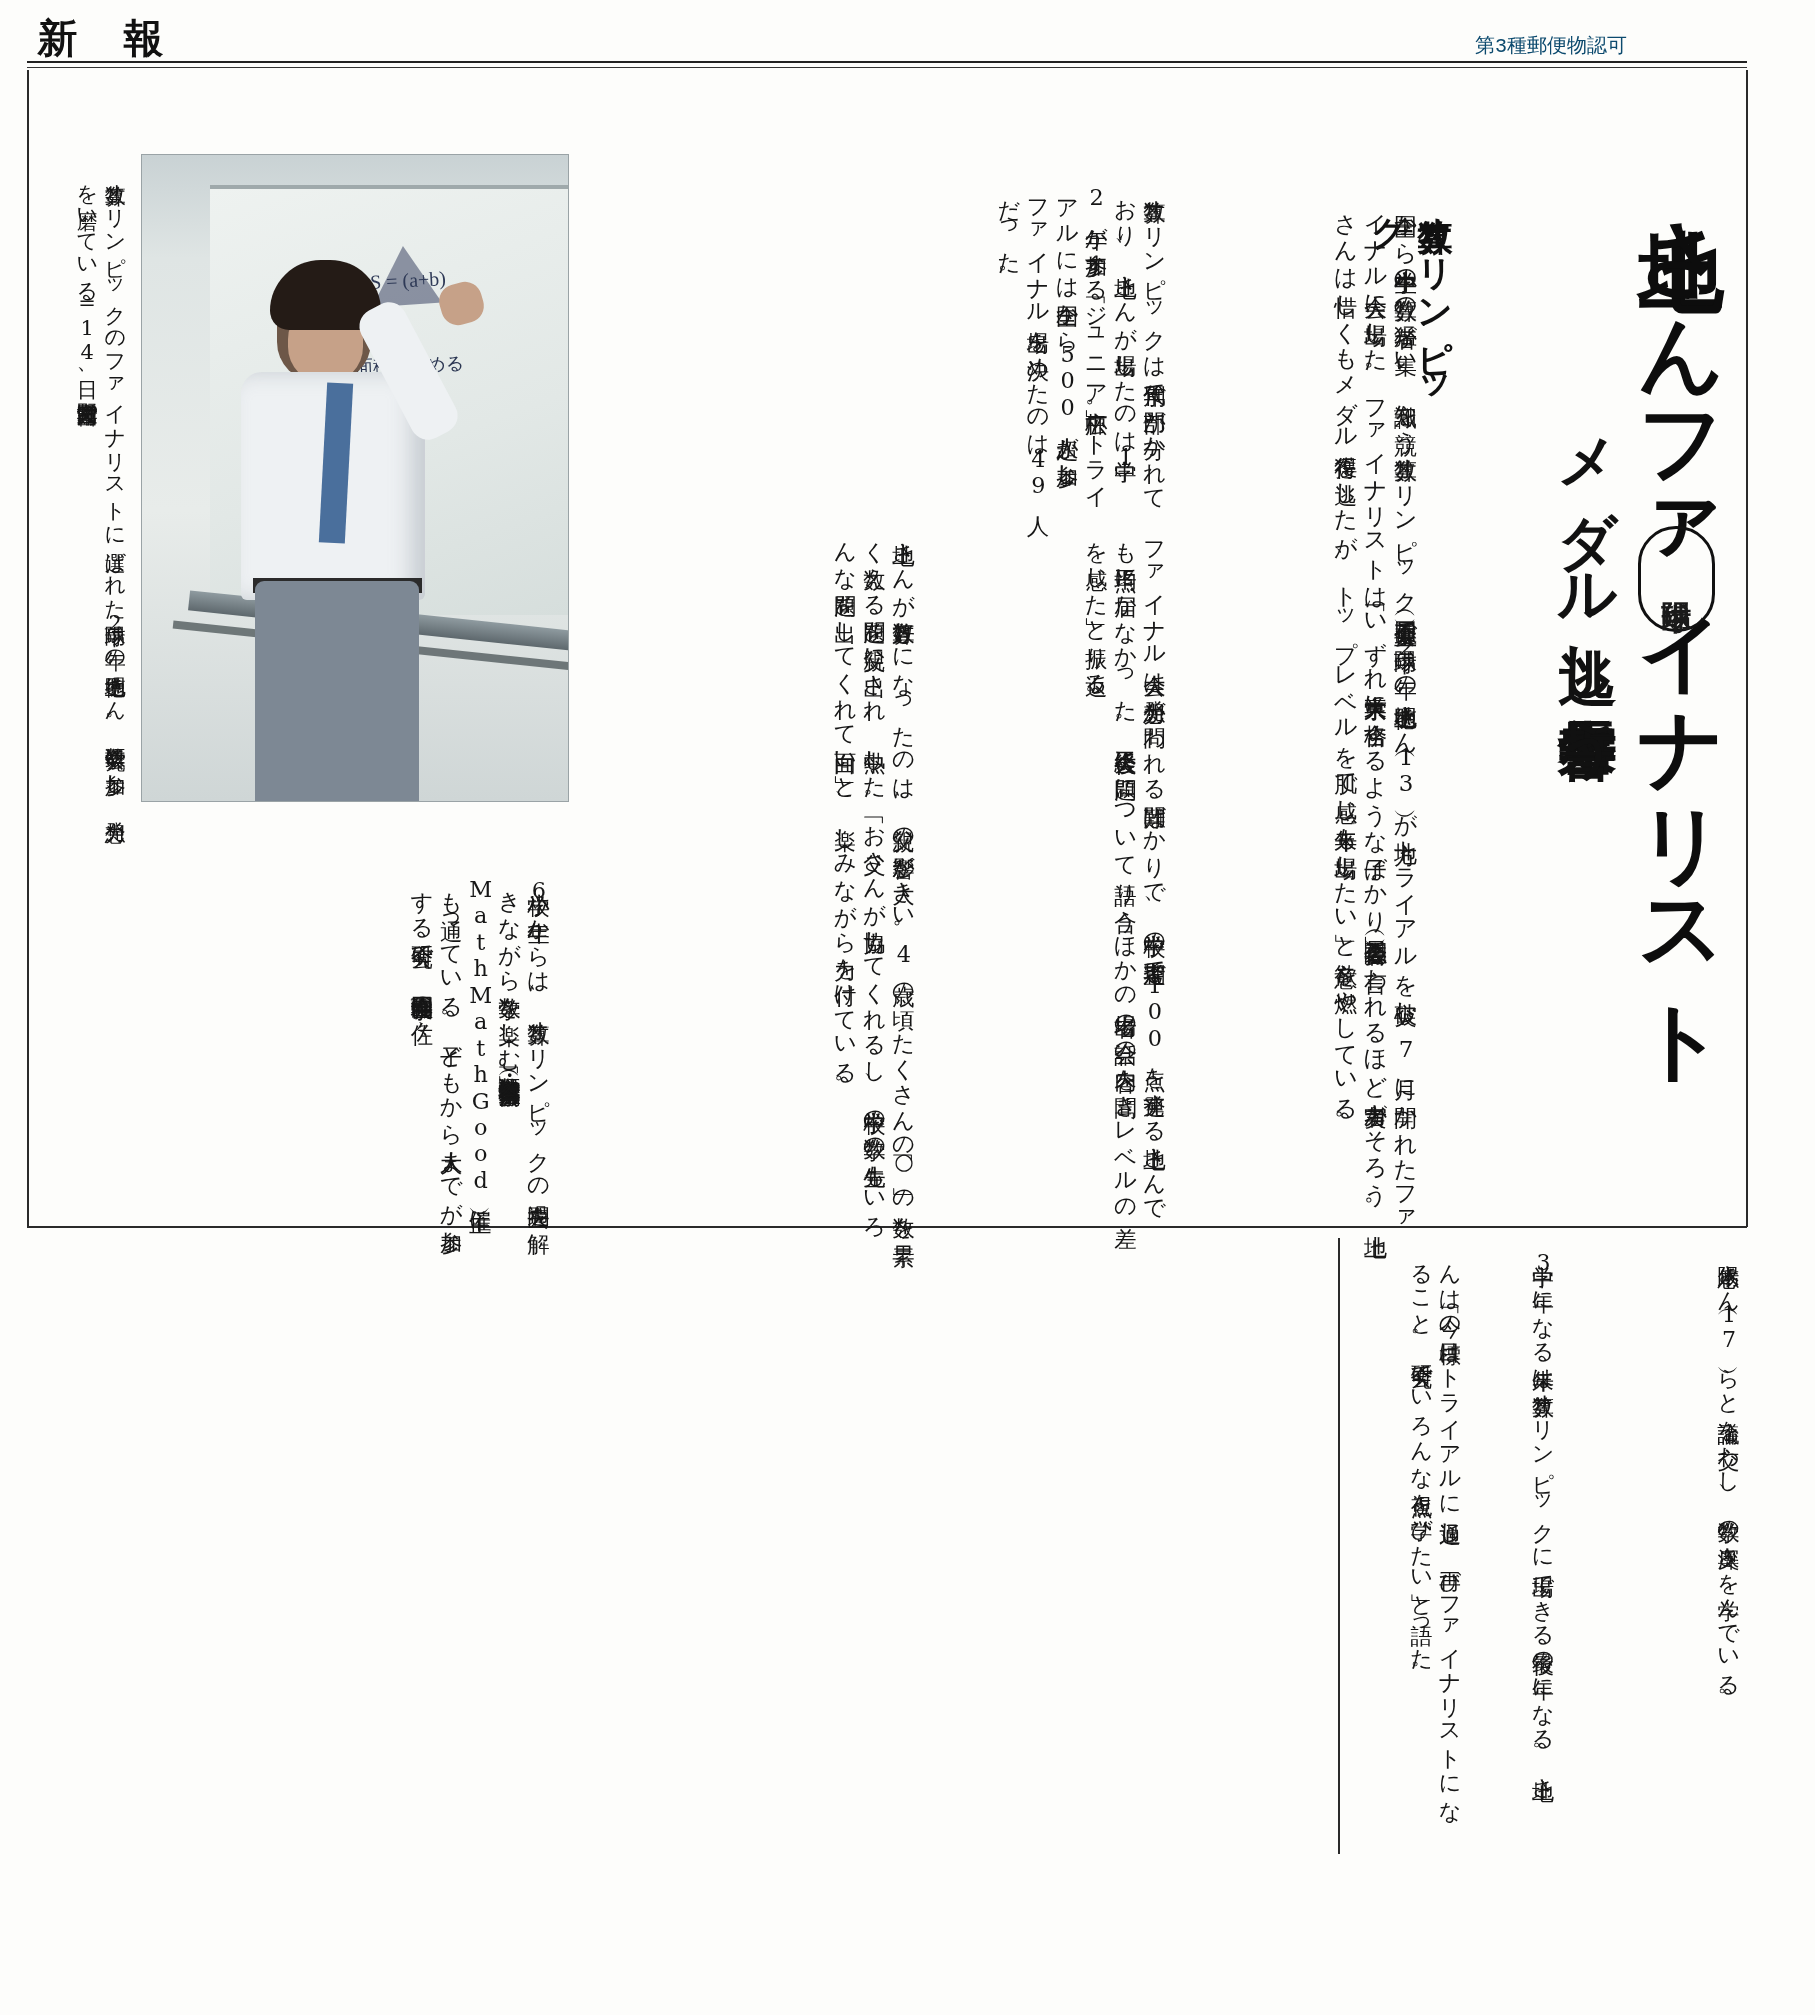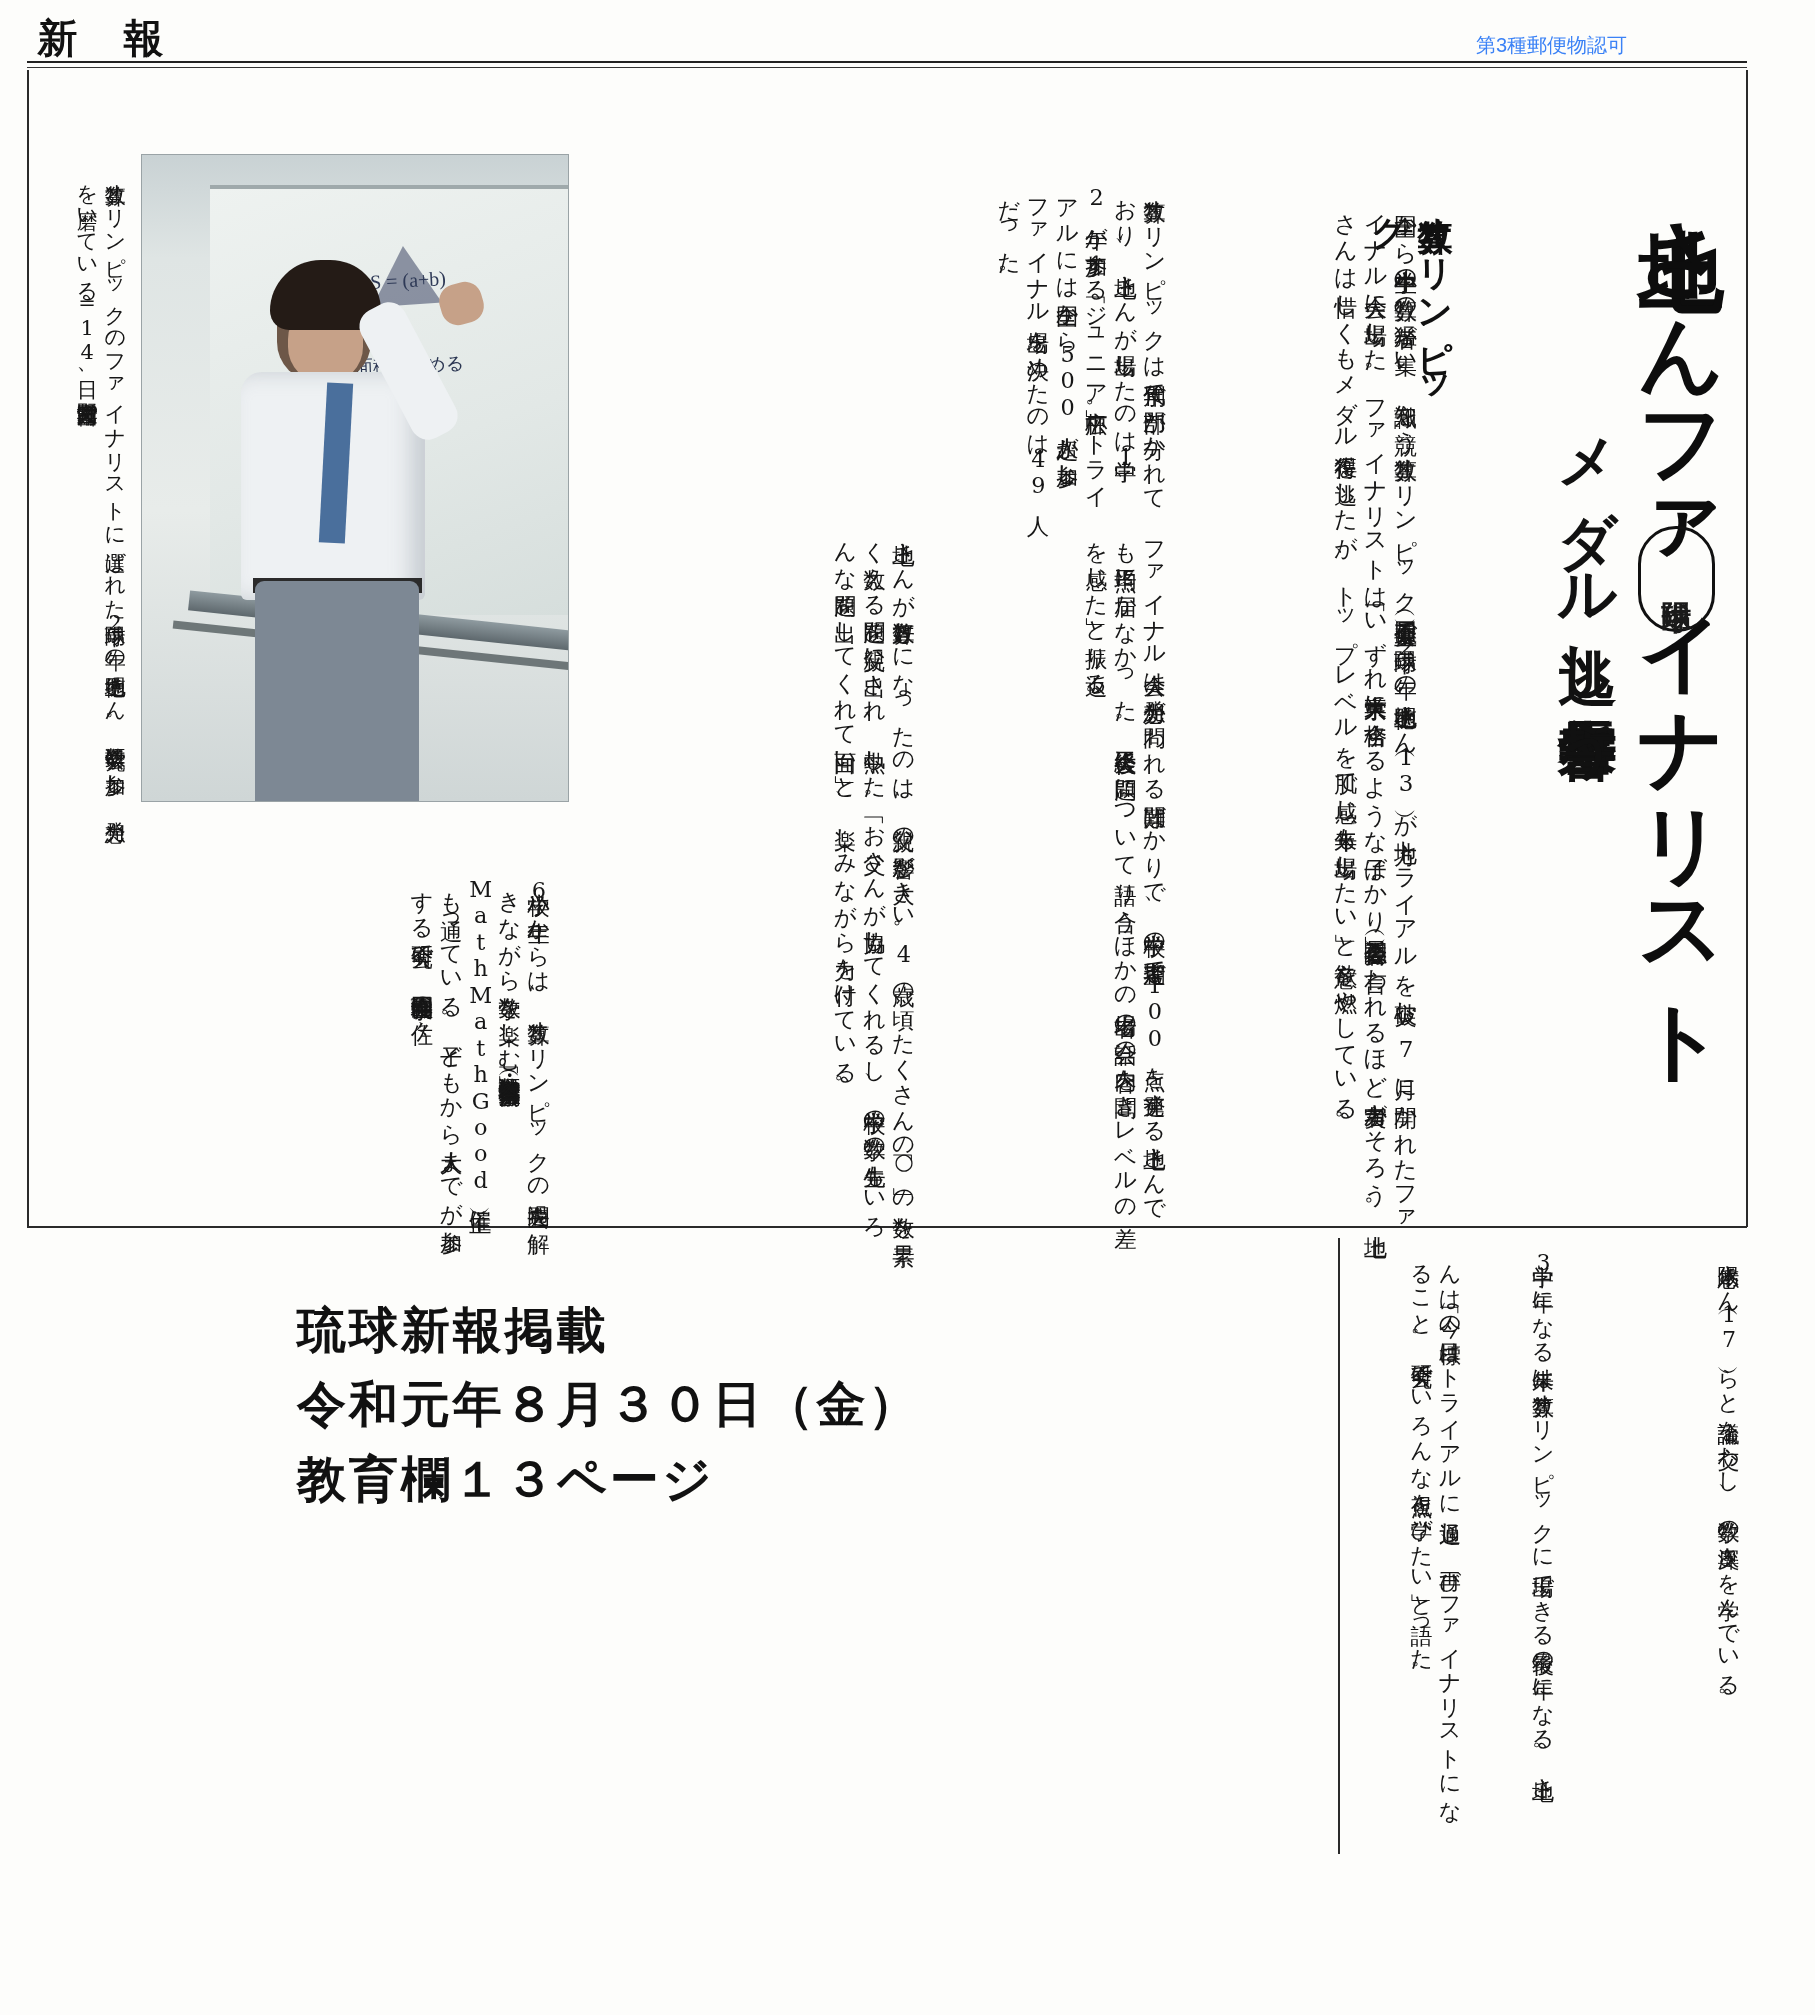--- a/index.html
+++ b/index.html
@@ -39,23 +39,23 @@
     letter-spacing: 46px;
     color: #111;
     font-family: "DejaVu Serif", serif;
     white-space: nowrap;
   }
   .masthead-notice {
     position: absolute;
     right: 152px;
     top: 21px;
     font-size: 20px;
-    color: #3b82f6;
+    color: #0c4a6e;
     white-space: nowrap;
-    font-family: Liberation Sans, sans-serif;
+    font-family: Liberation Mono, monospace;
   }
 
   .rule-top {
     position: absolute;
     left: 27px;
     top: 61px;
     width: 1720px;
     height: 2.3px;
     background: #222;
   }
@@ -396,20 +396,15 @@
     <div class="caption v">算数オリンピックのファイナリストに選ばれた球陽中2年の上地明徳さん。数学研究会に参加し、発想力を磨いている=14日、宜野湾市民図書館</div>
   </div>
 
   <div class="sidebar">
     <div class="divider"></div>
     <div class="sb-col v sb-1">木陽悠さん（17）らと議論を交わし、数学の奥深さを学んでいる。</div>
     <div class="sb-col v sb-3">中学3年になる来年は算数オリンピックに出場できる最後の年になる。上地さ</div>
     <div class="sb-col v sb-4">んは「今の目標はトライアルに通過し、再びファイナリストになること。研究会でいろんな視点を学びたい」と語った。</div>
   </div>
 
-  <div class="note">
-    <div>琉球新報掲載</div>
-    <div>令和元年８月３０日（金）</div>
-    <div>教育欄１３ページ</div>
-  </div>
 
 </div>
 
 
 </body></html>

